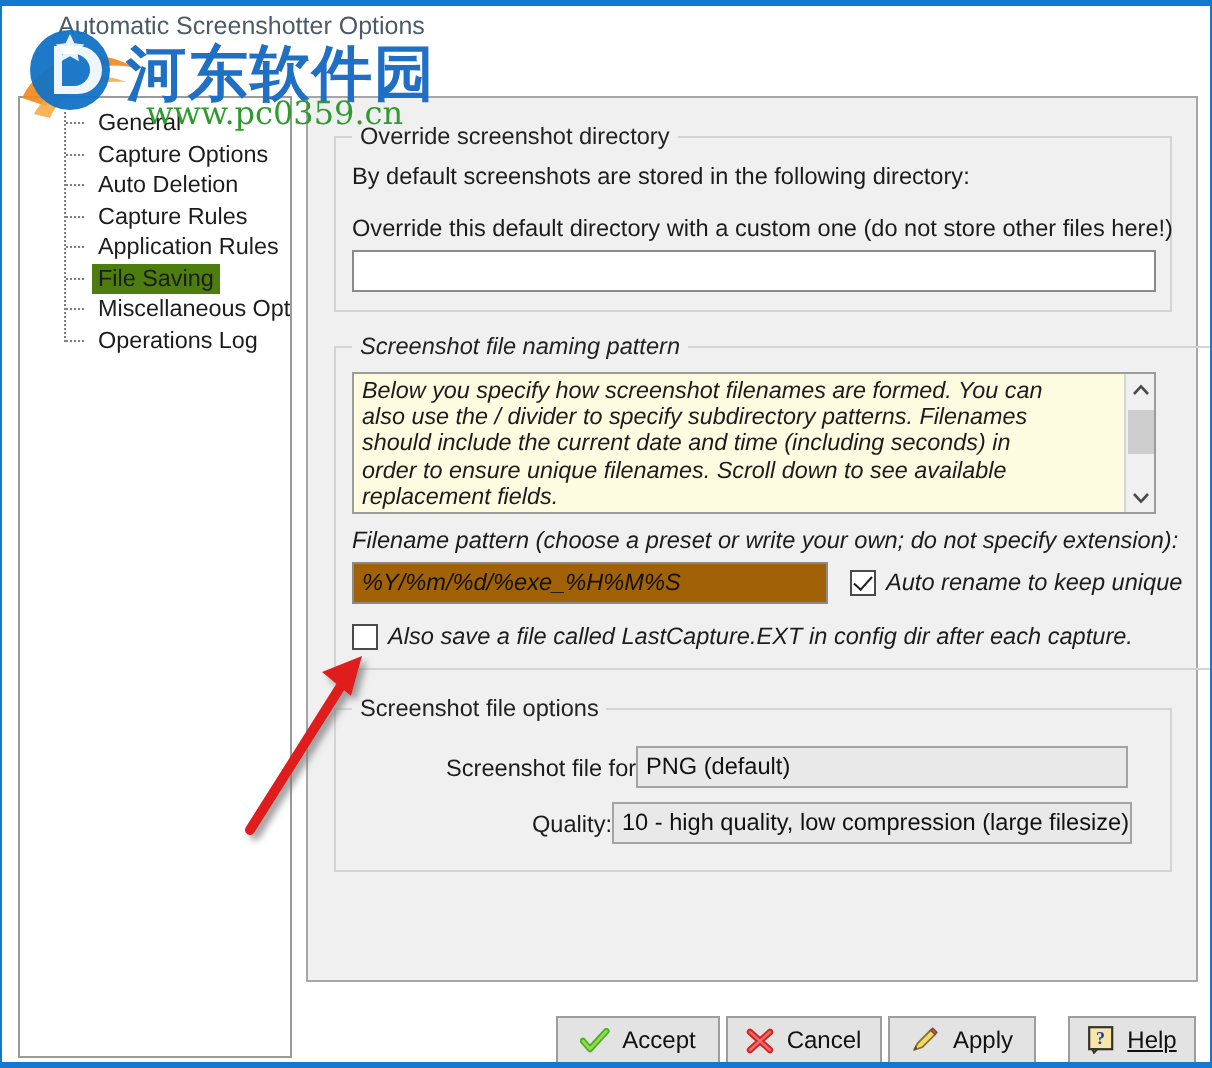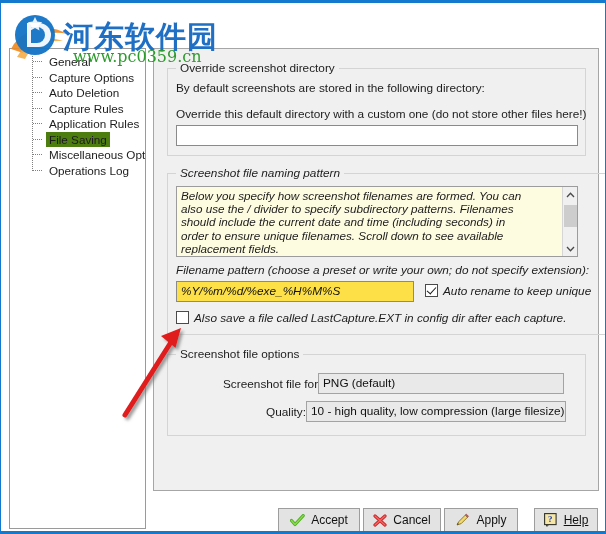--- a/index.html
+++ b/index.html
@@ -170,39 +170,39 @@
   .vscroll .arrow svg { display: block; }
   .vscroll .thumb {
     position: absolute;
     left: 1px; top: 18px;
     width: 13px; height: 22px;
     background: #cdcdcd;
   }
 
   .combo {
     position: absolute;
-    background: #fde047;
+    background: #a16207;
     border: 1px solid #8a8a8a;
     font-size: 11.8px;
     color: #111;
     line-height: 19px;
     padding: 0 20px 0 4px;
     overflow: hidden;
     white-space: nowrap;
   }
   .combo.disabled {
     background: #e9e9e9;
     border-color: #a3a3a3;
   }
 
   
   .checkrow {
     position: absolute;
     display: flex;
-    align-items: flex-start;
+    align-items: flex-end;
     font-size: 11.8px;
     color: #1c1c1c;
     white-space: nowrap;
   }
   .cbox {
     width: 13px; height: 13px;
     background: #ffffff;
     border: 1px solid #4a4a4a;
     margin-right: 5px;
     position: relative;
@@ -269,20 +269,23 @@
     color: #2f9b2f;
     font-family: "DejaVu Serif", serif;
     white-space: nowrap;
   }
 </style>
 </head>
 <body>
 
 <div id="app">
 
+  <div class="titlebar">
+    <div class="title-text">Automatic Screenshotter Options</div>
+  </div>
 
   <div class="menubar">
     <div class="menu-item">File</div>
   </div>
 
   <div class="tree-panel">
     <div class="tree-inner">
       <div class="tree-trunk"></div>
 
       <div class="tree-item">

